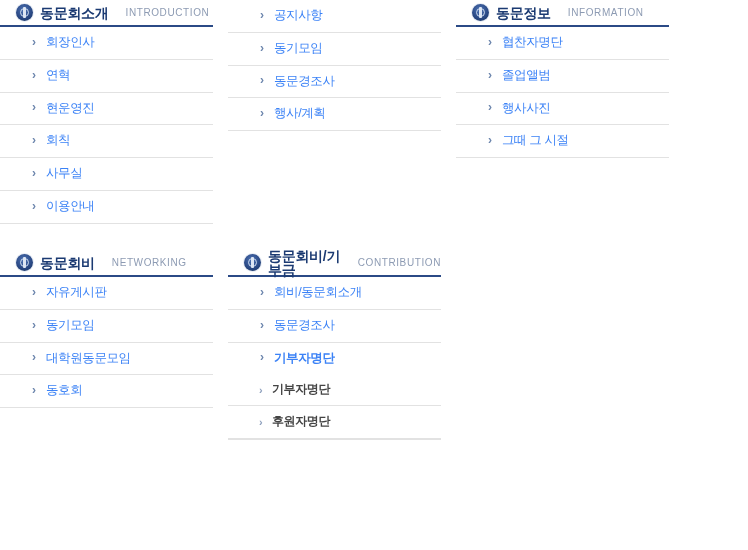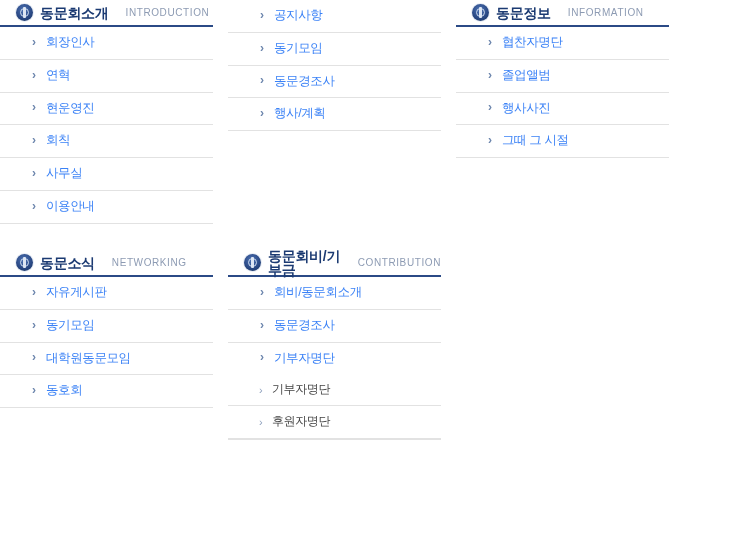--- a/index.html
+++ b/index.html
@@ -146,21 +146,21 @@
   }
   ul.sublinks > li > a::before {
     content: "›";
     position: absolute;
     left: 31px;
     top: 50%;
     transform: translateY(-52%);
     color: #8ea0bd;
     font-size: 11px;
   }
-  li.has-children { border-bottom: 1px solid #e2e2e2; }
+  li.has-children { border-bottom: 1px solid #e2e2e2; font-weight: bold; }
 </style>
 </head>
 <body>
 
 <div class="sitemap">
 
   <div class="col-group group-row-1">
 
     <div class="column">
       <div class="sec-head">
@@ -229,21 +229,21 @@
       </ul>
     </div>
 
   </div>
 
   <div class="col-group group-row-2">
 
     <div class="column">
       <div class="sec-head">
         <span class="emblem"></span>
-        <span class="title-ko">동문소식</span>
+        <span class="title-ko">동문회비</span>
         <span class="title-en">NETWORKING</span>
       </div>
       <ul class="links">
         <li>
             <a href="#">자유게시판</a>
           </li>
         <li>
             <a href="#">동기모임</a>
           </li>
         <li>

